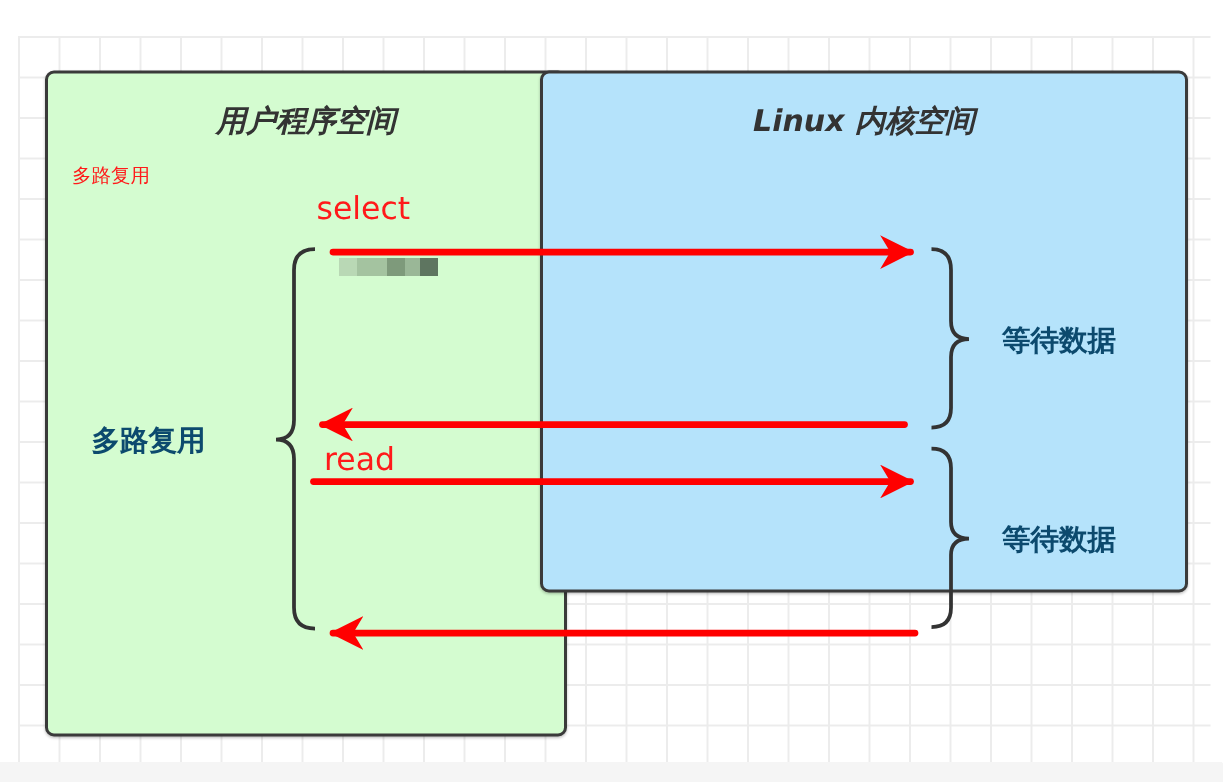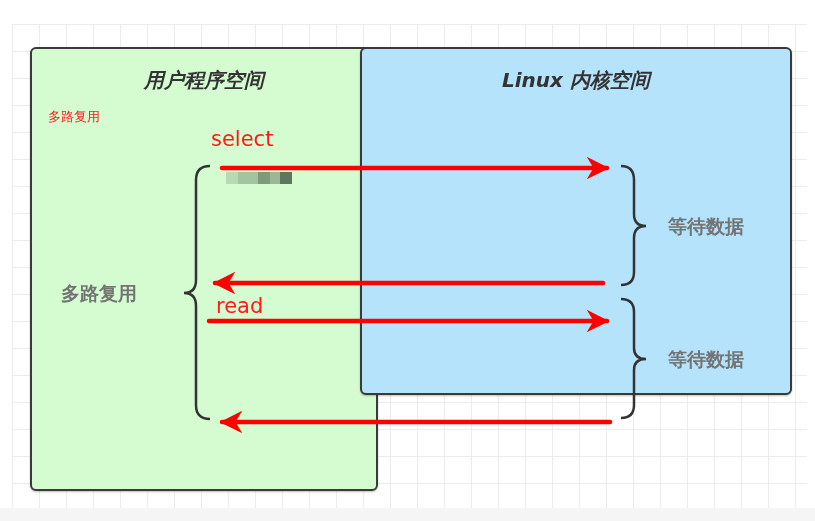--- a/index.html
+++ b/index.html
@@ -24,21 +24,21 @@
     box-sizing: border-box; box-shadow: 0 1px 2px rgba(0,0,0,0.25);
   }
   .panel-user { left: 30px; top: 47px; width: 348px; height: 444px; background: #d4fcd0; text-decoration: underline; }
   .panel-kernel { left: 360px; top: 47px; width: 432px; height: 348px; background: #b5e3fb; }
   .panel-title {
     position: absolute; top: 18px; left: 0; right: 0; text-align: center;
     font-style: italic; font-weight: bold; font-size: 20px; color: #333;
   }
   .label { position: absolute; white-space: nowrap; }
   .red { color: #ff1a1a; }
-  .dark { color: #737373; font-weight: bold; font-size: 19px; }
+  .dark { color: #0c4a6e; font-weight: bold; font-size: 19px; }
   svg.overlay { position: absolute; left: 0; top: 0; }
   .blur-patch { position: absolute; left: 226px; top: 172px; width: 66px; height: 12px; }
   .blur-patch span { position: absolute; top: 0; height: 12px; }
 </style>
 </head>
 <body>
 
 <div class="grid"></div>
 <div class="footer-bar"></div>
 

